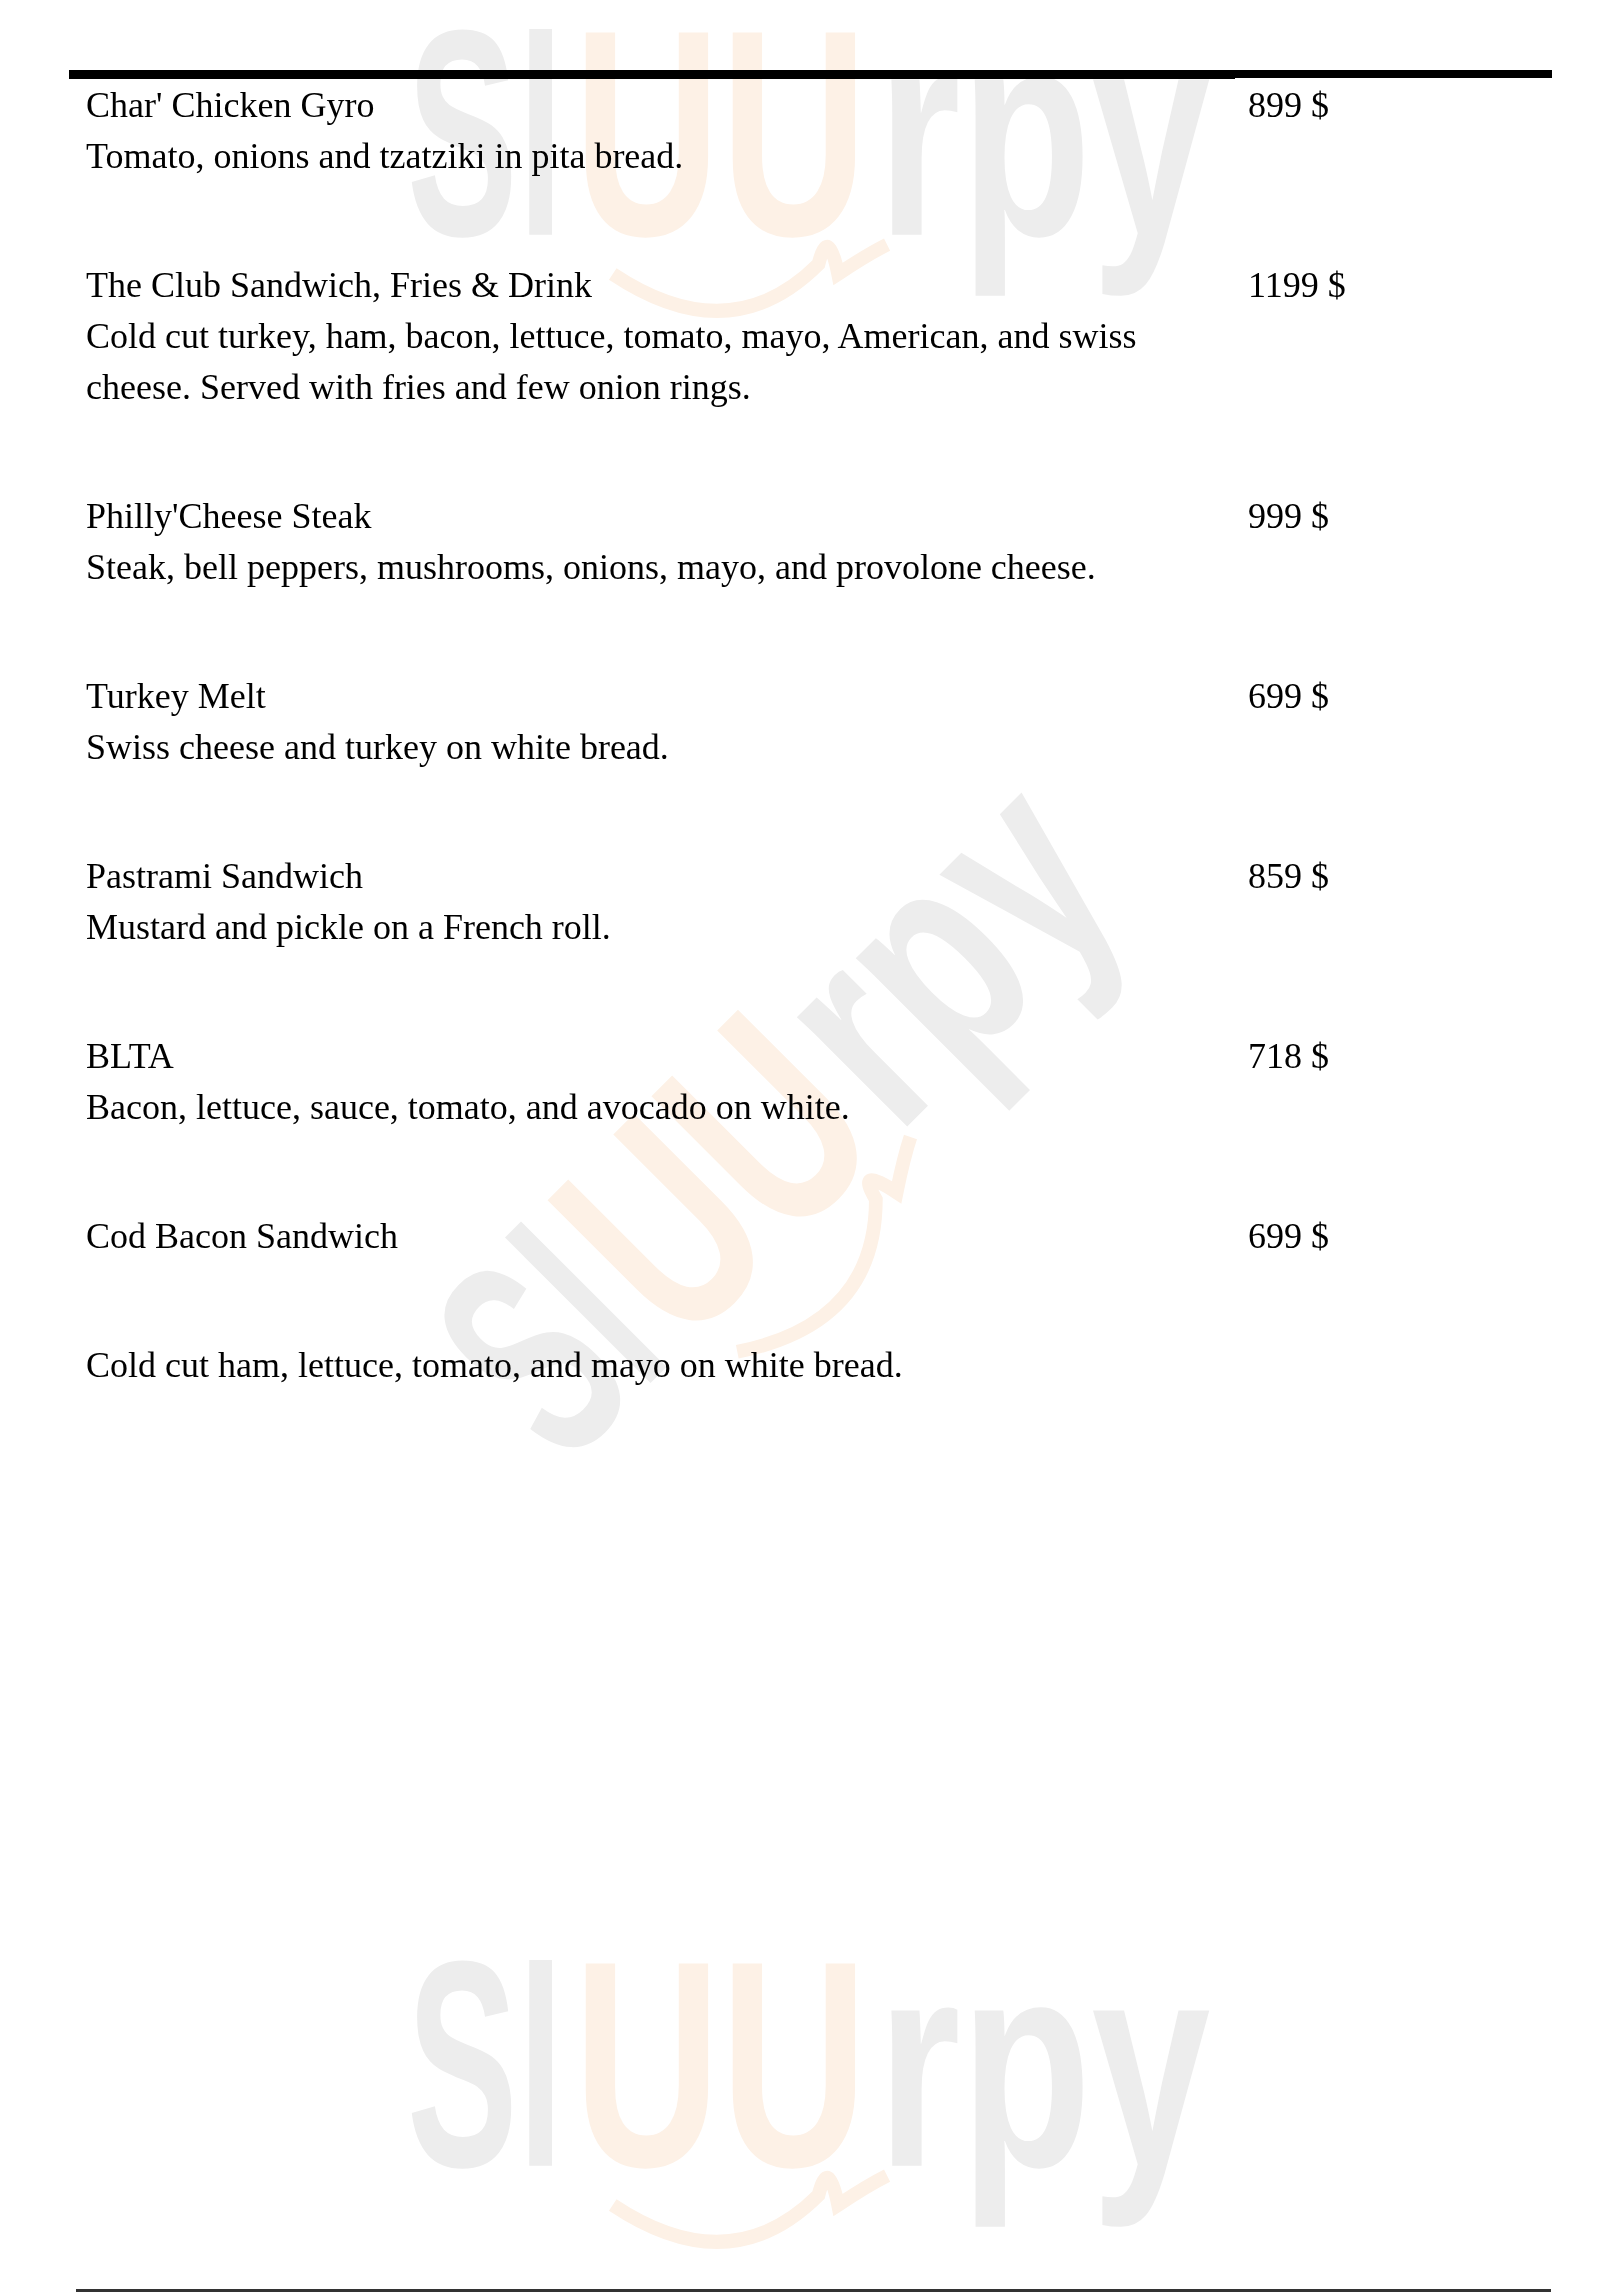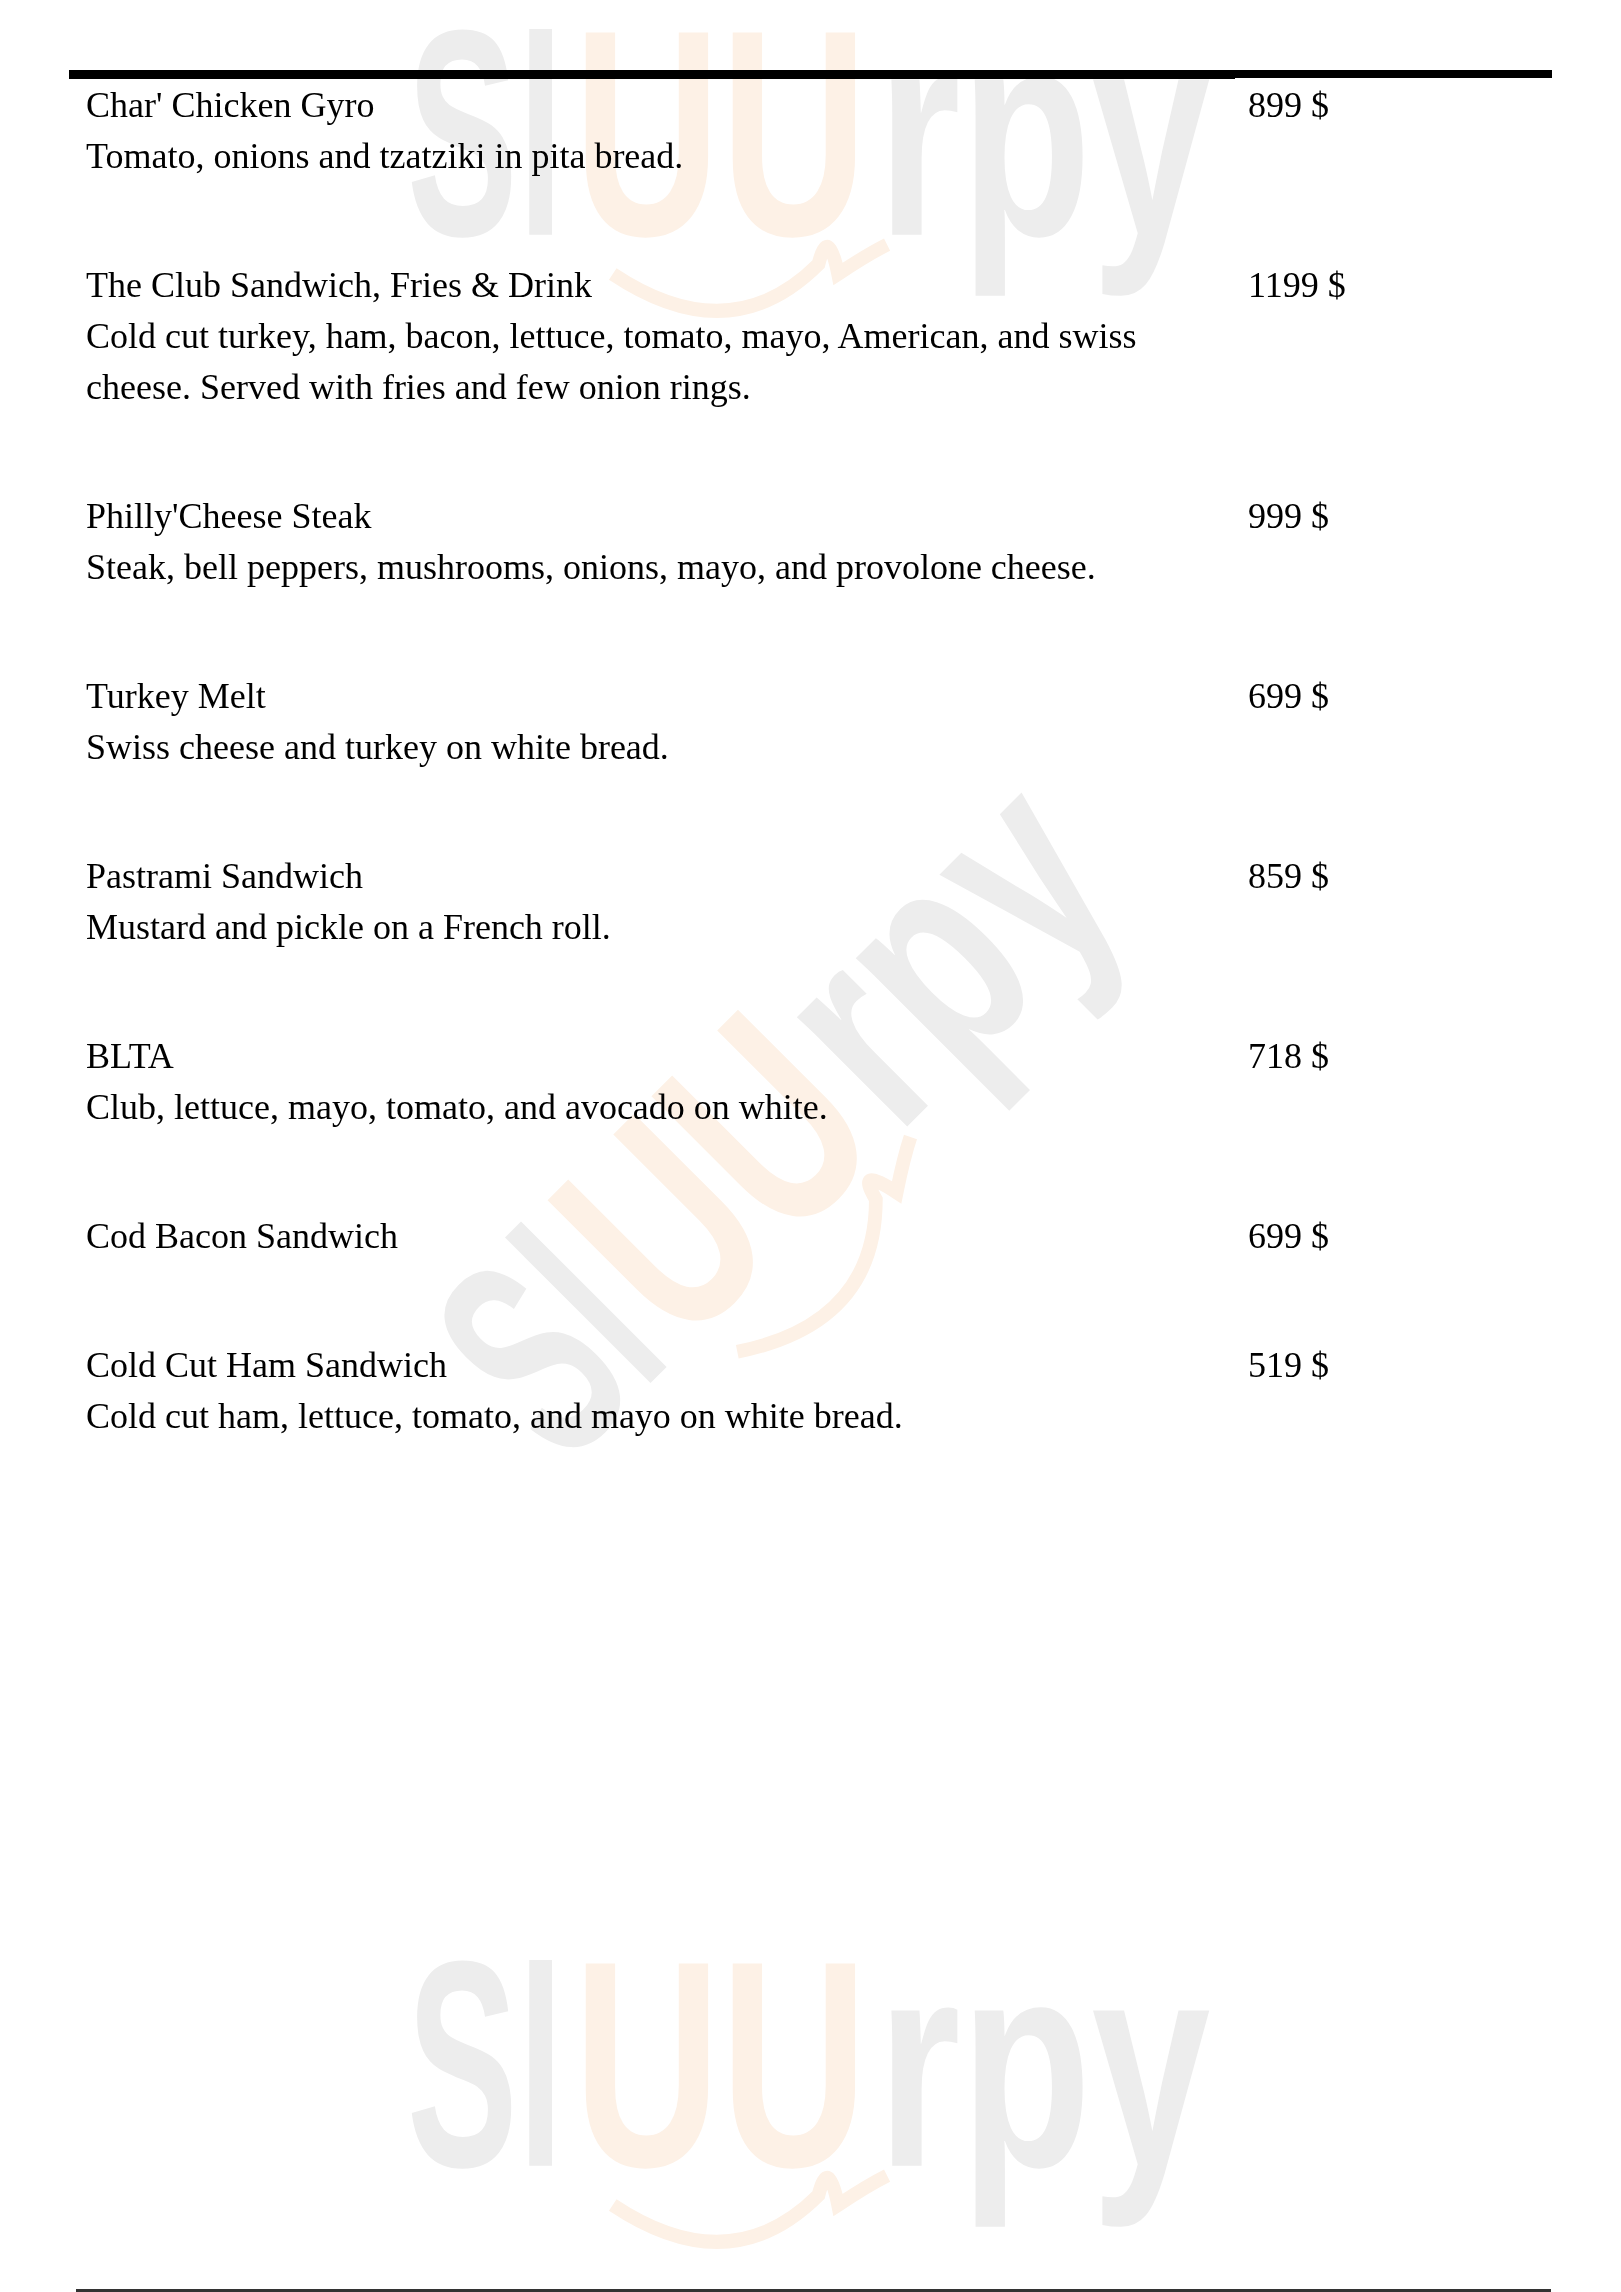--- a/index.html
+++ b/index.html
@@ -149,29 +149,25 @@
       <span class="item-name">Pastrami Sandwich</span>
       <span class="item-price">859 $</span>
     </div>
     <div class="item-desc">Mustard and pickle on a French roll.</div>
   </div>
   <div class="menu-item">
     <div class="item-row">
       <span class="item-name">BLTA</span>
       <span class="item-price">718 $</span>
     </div>
-    <div class="item-desc">Club, lettuce, mayo, tomato, and avocado on white.</div>
+    <div class="item-desc">Bacon, lettuce, sauce, tomato, and avocado on white.</div>
   </div>
   <div class="menu-item">
     <div class="item-row">
       <span class="item-name">Cod Bacon Sandwich</span>
       <span class="item-price">699 $</span>
     </div>
   </div>
   <div class="menu-item">
-    <div class="item-row">
-      <span class="item-name">Cold Cut Ham Sandwich</span>
-      <span class="item-price">519 $</span>
-    </div>
     <div class="item-desc">Cold cut ham, lettuce, tomato, and mayo on white bread.</div>
   </div>
 </div>
 
 
 </body></html>

